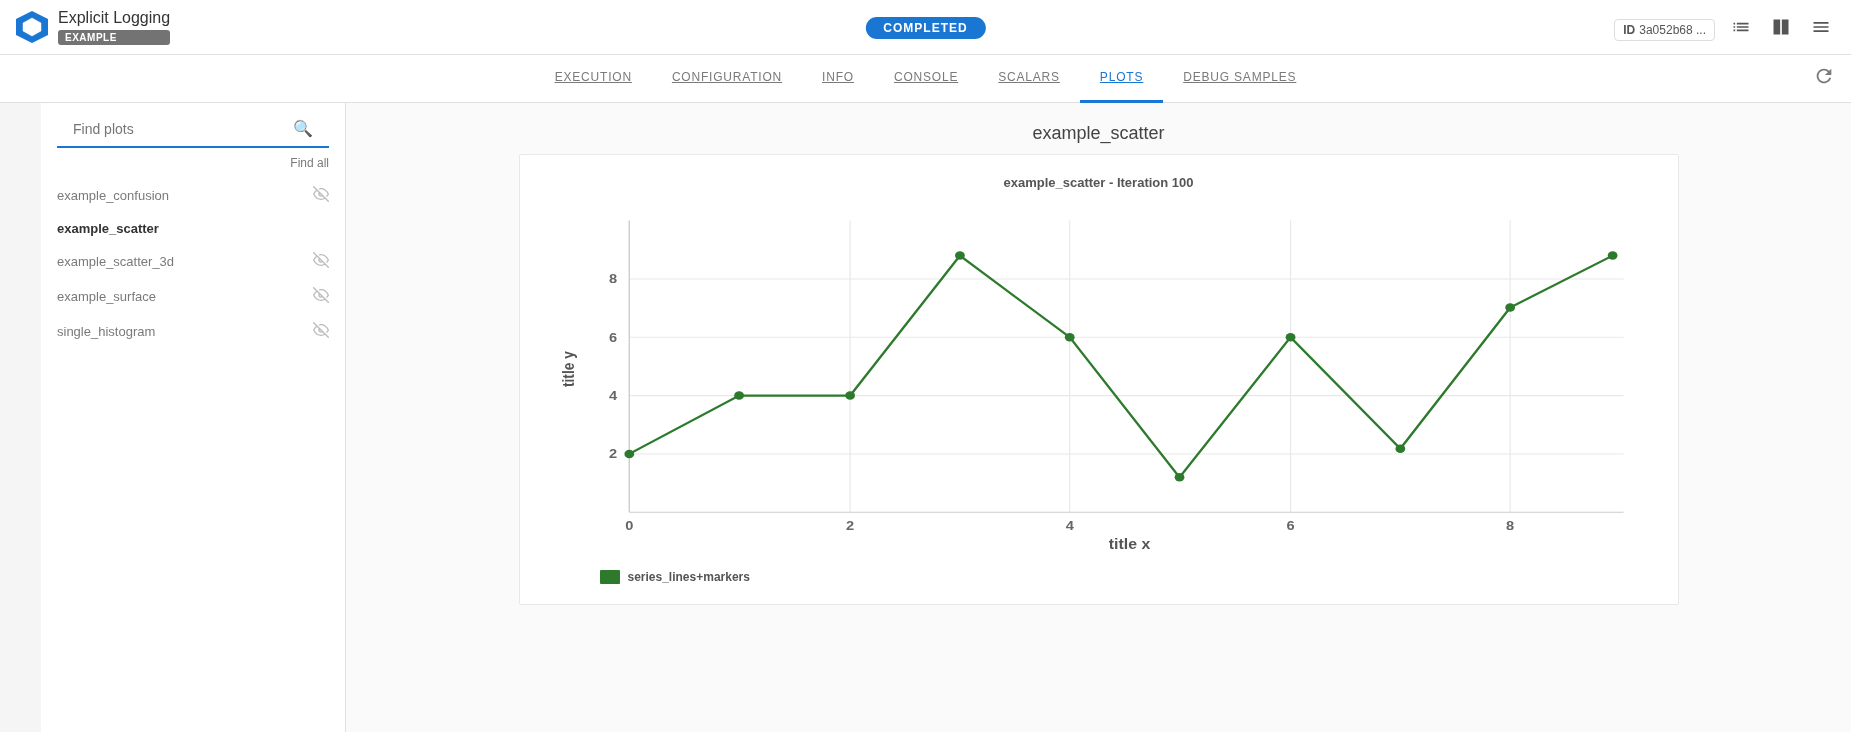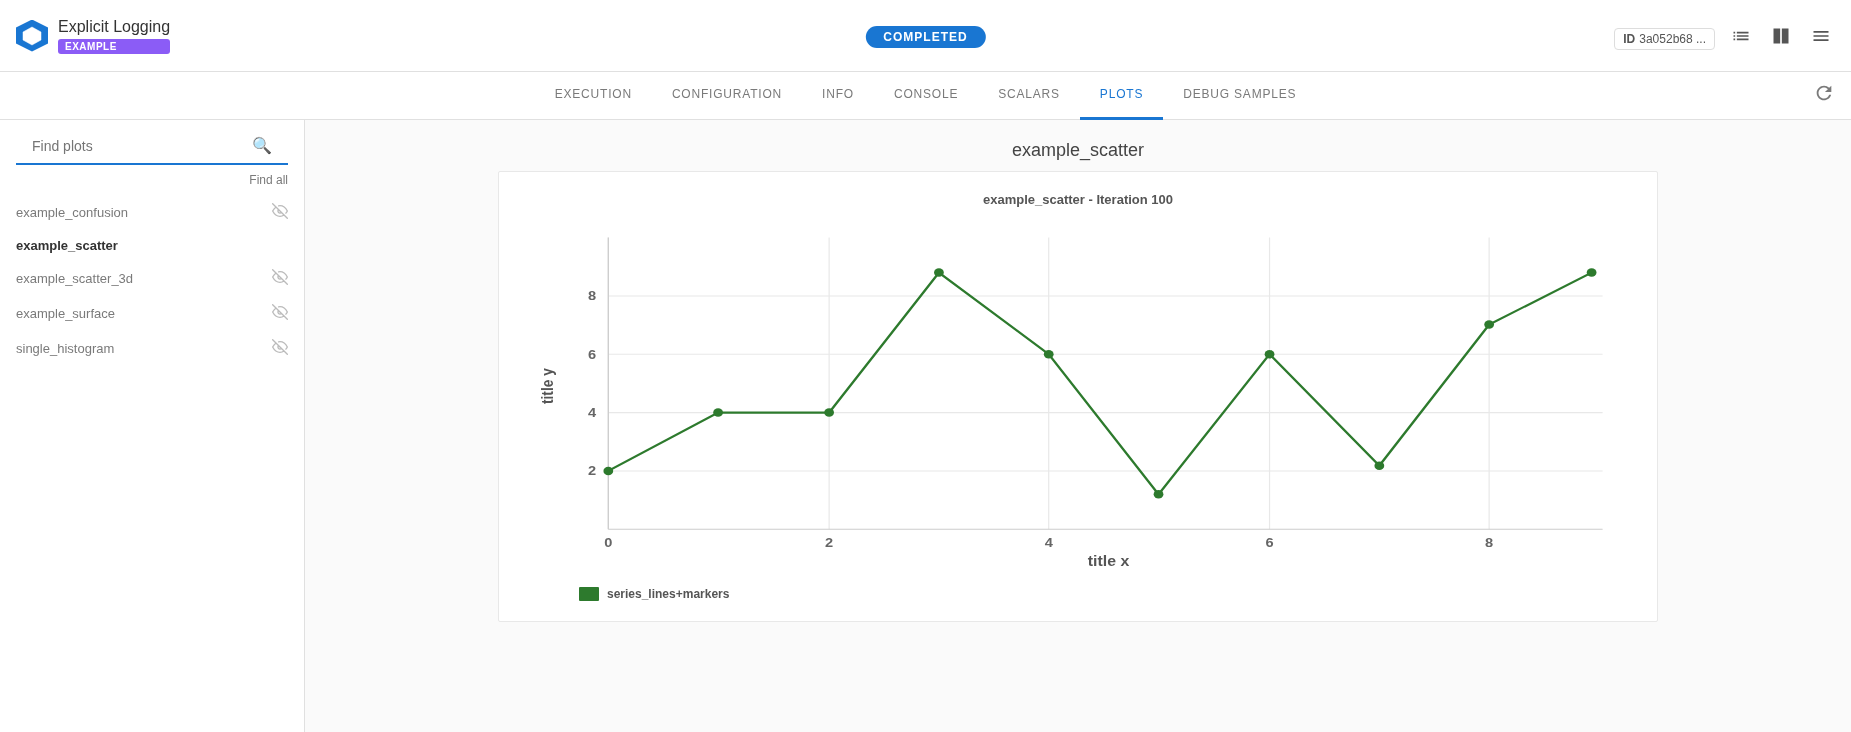--- a/index.html
+++ b/index.html
@@ -1,39 +1,39 @@
 <!DOCTYPE html>
 <html><head>
   <meta charset="utf-8">
   <style>
     * { box-sizing: border-box; margin: 0; padding: 0; }
     body { font-family: 'Segoe UI', Arial, sans-serif; background: #f5f5f5; color: #333; overflow: hidden; }
 
     
     .top-bar {
       background: #fff;
-      height: 72px;
+      height: 55px;
       display: flex;
       align-items: center;
       padding: 11px 16px;
       border-bottom: 1px solid #e0e0e0;
       position: relative;
       z-index: 10;
     }
     .top-bar-left { display: flex; align-items: center; gap: 10px; flex: 1; }
     .logo-icon {
       width: 32px; height: 32px;
       background: #1976d2;
       clip-path: polygon(50% 0%, 100% 25%, 100% 75%, 50% 100%, 0% 75%, 0% 25%);
       display: flex; align-items: center; justify-content: center;
       color: white; font-size: 14px; font-weight: bold;
     }
     .app-title { font-size: 16px; font-weight: 500; color: #333; }
     .tag-badge {
-      background: #8b5cf6;
+      background: #737373;
       color: white;
       font-size: 10px;
       font-weight: 600;
       padding: 2px 7px;
       border-radius: 3px;
       letter-spacing: 0.5px;
     }
     .top-bar-center {
       position: absolute;
       left: 50%;
@@ -79,37 +79,39 @@
       font-size: 12px;
       font-weight: 500;
       letter-spacing: 0.8px;
       color: #7a7a7a;
       padding: 0 20px;
       height: 48px;
       display: flex; align-items: center;
       cursor: pointer;
       border-bottom: 3px solid transparent;
       text-transform: uppercase;
+      text-decoration: underline;
     }
     .nav-tab.active {
       color: #1976d2;
       border-bottom: 3px solid #1976d2;
     }
     .nav-tab-refresh {
       position: absolute;
       right: 16px;
       color: #7a7a7a;
       font-size: 20px;
       cursor: pointer;
     }
 
     
     .main-layout {
       display: flex;
       height: calc(732px - 55px - 48px);
+      margin-left: 41px;
     }
 
     
     .sidebar {
       width: 305px;
       min-width: 305px;
       background: #fff;
       border-right: 1px solid #e0e0e0;
       display: flex;
       flex-direction: column;

